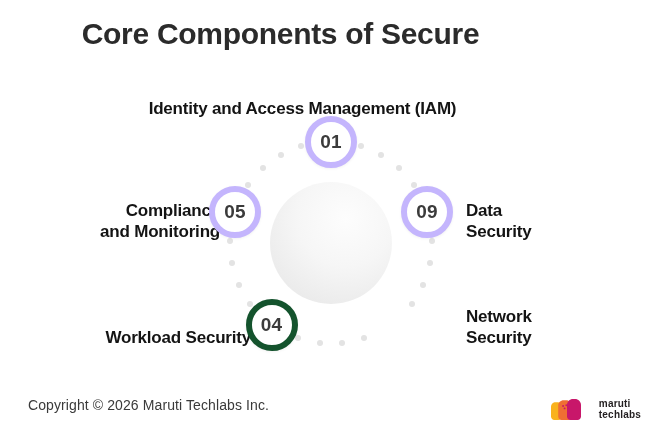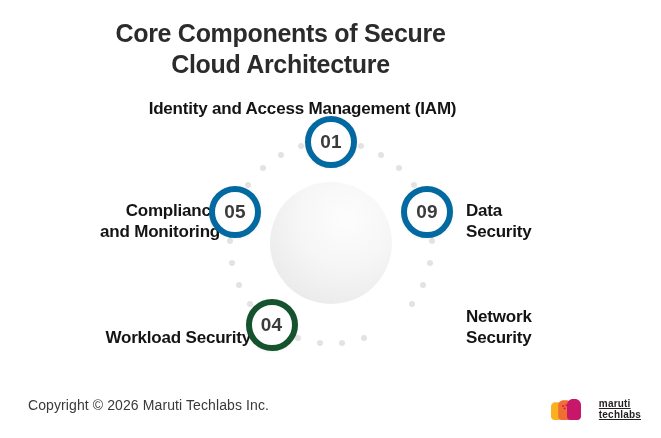--- a/index.html
+++ b/index.html
@@ -21,21 +21,21 @@
     background: #ffffff;
   }
 
   
   .title {
     position: absolute;
     left: 0;
     top: 18px;
     width: 561px;
     text-align: center;
-    font-size: 25px;
+    font-size: 30px;
     line-height: 31px;
     font-weight: bold;
     letter-spacing: -0.3px;
     color: #2b2b2b;
   }
   .title-line {
     display: block;
   }
 
   
@@ -102,21 +102,21 @@
     box-sizing: border-box;
     display: flex;
     align-items: center;
     justify-content: center;
     font-size: 19px;
     font-weight: bold;
     letter-spacing: 0.2px;
     color: #3b3b3b;
     box-shadow: 0 1px 3px rgba(0,0,0,0.06);
   }
-  .node.yellow { border: 6px solid #0369a1; }
+  .node.yellow { border: 6px solid #c4b5fd; }
   .node.orange { border: 6px solid #14532d; }
 
   
   .side-label {
     position: absolute;
     font-size: 17px;
     line-height: 21px;
     font-weight: bold;
     letter-spacing: -0.2px;
     color: #141414;
@@ -140,21 +140,20 @@
     color: #3a3a3a;
     letter-spacing: 0.1px;
   }
   .logo {
     position: absolute;
     right: 20px;
     bottom: 18px;
     display: flex;
     align-items: flex-end;
     gap: 18px;
-    text-decoration: underline;
   }
   .logo-mark {
     position: relative;
     width: 30px;
     height: 21px;
   }
   .logo-text {
     font-size: 10px;
     line-height: 10.5px;
     font-weight: bold;
@@ -163,21 +162,20 @@
   }
   .logo-text span { display: block; }
 </style>
 </head>
 <body>
 
 <div class="slide">
 
   <div class="title">
     <span class="title-line">Core Components of Secure</span>
-    <span class="title-line">Cloud Architecture</span>
   </div>
 
   <div class="label-iam">Identity and Access Management (IAM)</div>
 
   <div class="side-label right label-data">
     <span>Data</span><br>
     <span>Security</span>
   </div>
 
   <div class="side-label right label-network">

